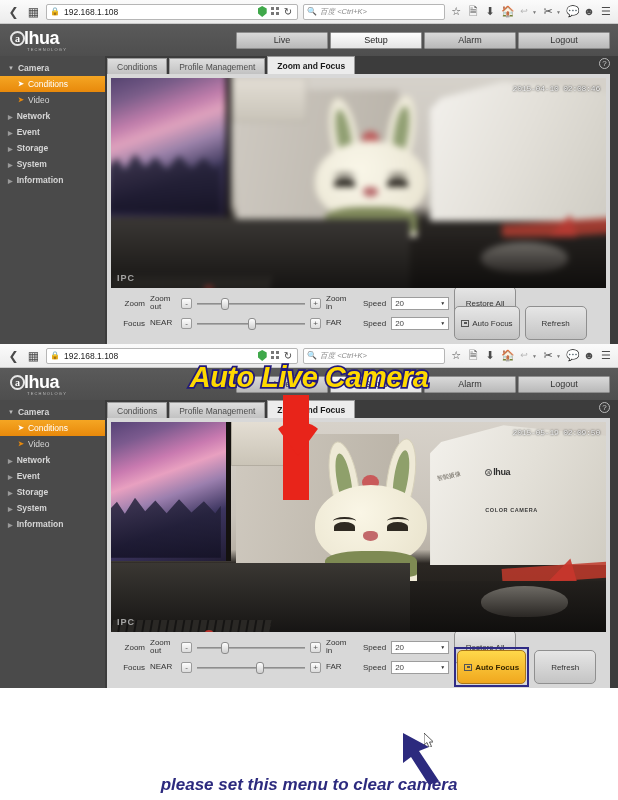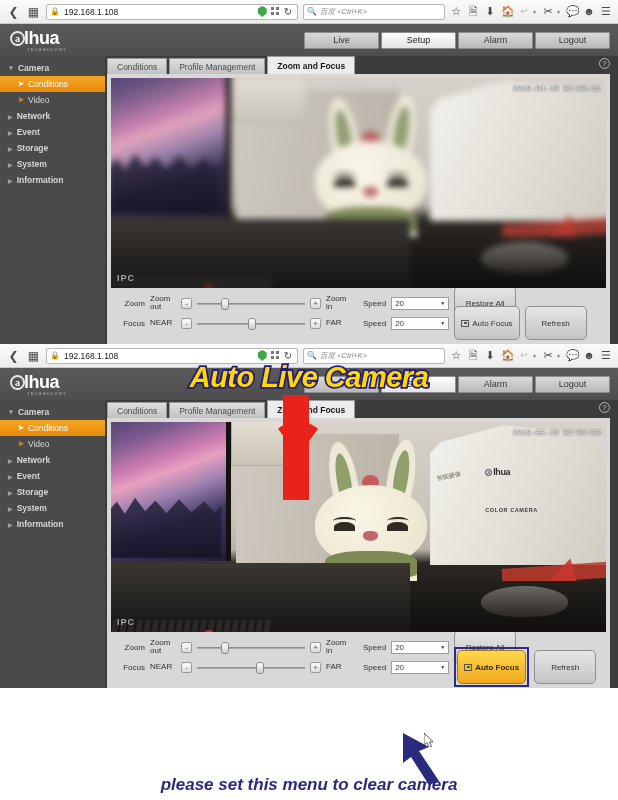--- a/index.html
+++ b/index.html
@@ -60,21 +60,21 @@
   .logo-a {
     width:15px;height:15px;border:2px solid #e6e6e6;border-radius:50%;
     display:flex;align-items:center;justify-content:center;
     font-size:10px;font-weight:bold;color:#fff; font-family:"Liberation Serif",serif;
     line-height:1;
   }
   .logo-word { font-size:18px;font-weight:bold;color:#fff;letter-spacing:-0.5px;margin-left:-1px; }
   .logo-sub { font-size:4px;color:#bdbdbd;letter-spacing:1.2px;margin-left:17px;margin-top:-2px; }
   .hdr-btns { margin-left:auto; display:flex; gap:2px; }
   .hdr-btn {
-    width:75px; height:17px; font-size:9px; color:#333;
+    width:92px; height:17px; font-size:9px; color:#333;
     background:linear-gradient(#d9d9d9,#b9b9b9);
     border:1px solid #8d8d8d; border-radius:1px;
     display:flex;align-items:center;justify-content:center;
   }
   .hdr-btn.active { background:linear-gradient(#fdfdfd,#e4e4e4); color:#222; }
 
   .app-body { display:flex; background:#a3a3a3; }
   .sidebar { width:105px; background:#4a4a4a; padding-top:4px; flex:0 0 auto; }
   .s-item {
     height:16px; display:flex; align-items:center; gap:4px;

